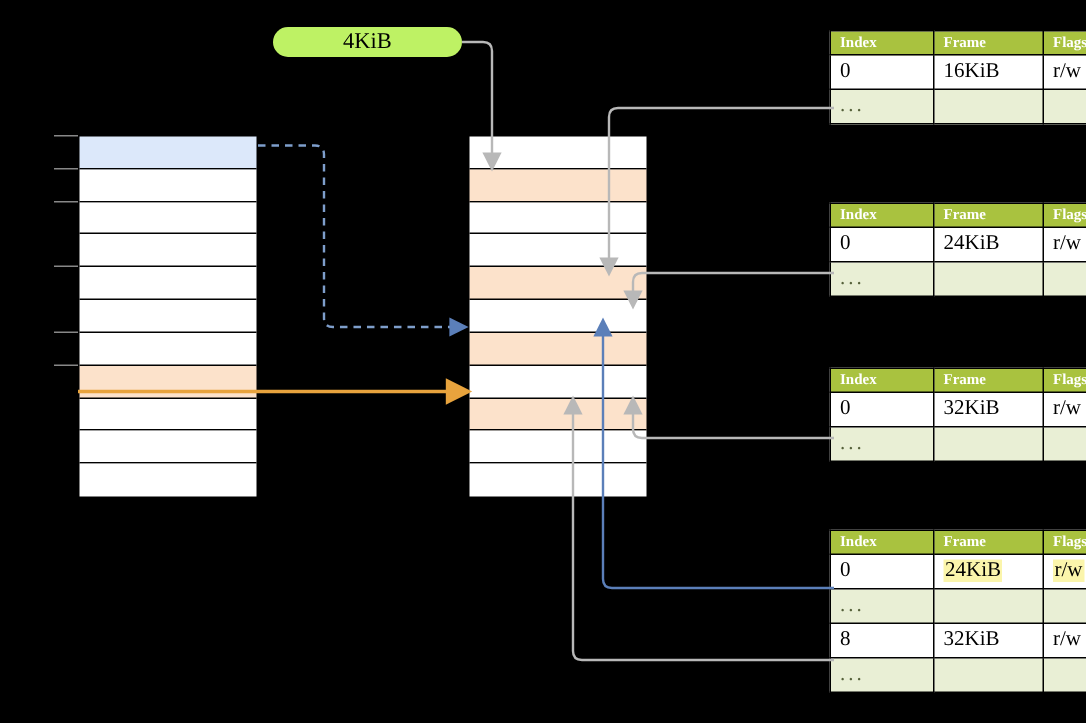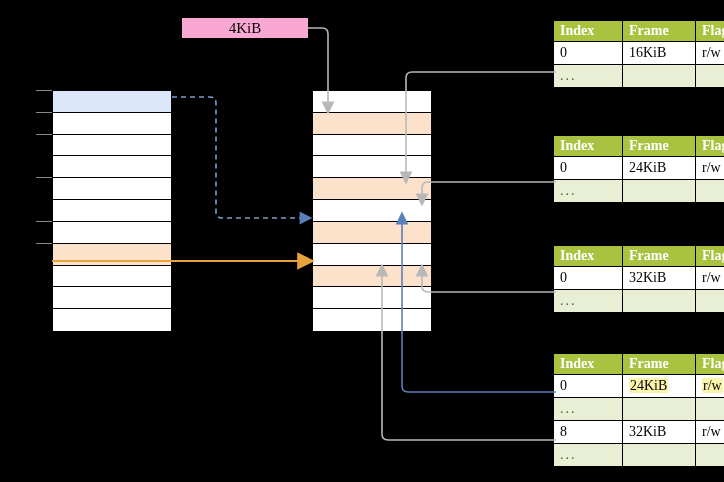--- a/index.html
+++ b/index.html
@@ -21,44 +21,45 @@
   .memrow:last-child{border-bottom:none;}
   .memrow.blue{background:#dce8fa;}
   .memrow.peach{background:#fce2cb;}
 
   
   .tick{position:absolute;height:1px;background:#888;}
 
   
   .sizebox{
     position:absolute;
-    background:#f9a8d4;
+    background:#bef264;
     color:#000;
     font-size:15px;
     display:flex;align-items:center;justify-content:center;
     box-sizing:border-box;
+    border-radius:10px;
   }
 
   
   .ptable{
     position:absolute;
     border-collapse:collapse;
     border:1px solid #000;
     background:#fff;
     font-size:14px;
     table-layout:fixed;
   }
   .ptable th{
     background:#a9c23f;
     color:#ffffff;
     font-weight:bold;
     text-align:left;
     padding:2px 6px;
     border:1px solid #000;
-    font-size:14px;
+    font-size:10px;
     white-space:nowrap;
   }
   .ptable td{
     border:1px solid #000;
     padding:2px 6px;
     color:#000;
     background:#ffffff;
     height:18px;
     white-space:nowrap;
   }

